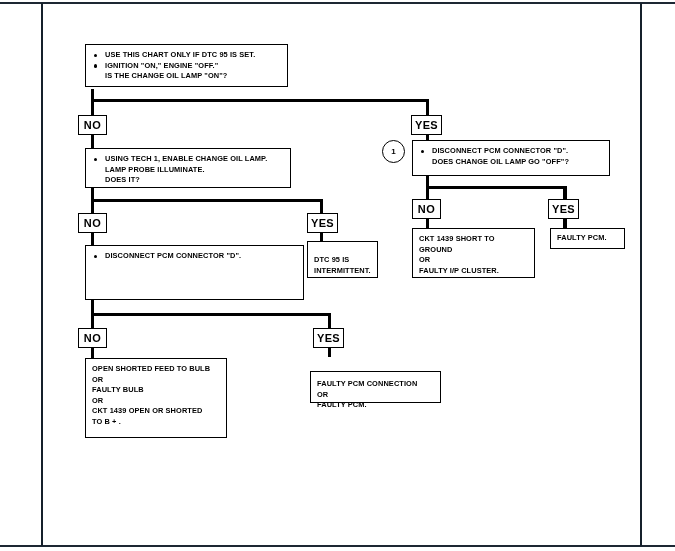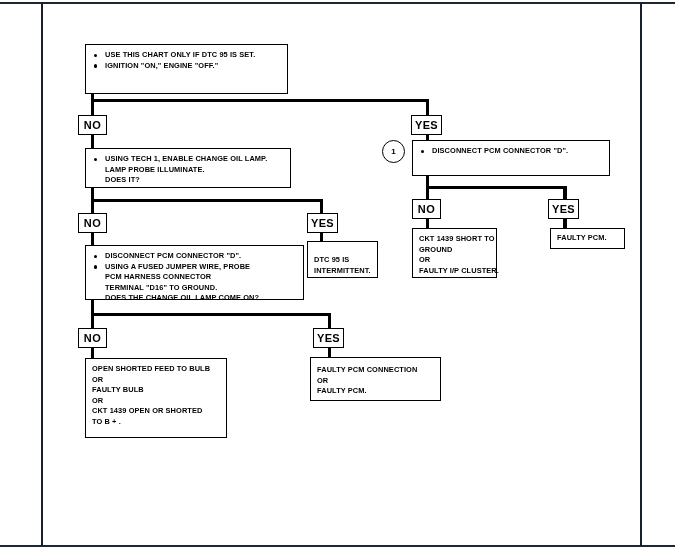--- a/index.html
+++ b/index.html
@@ -168,27 +168,28 @@
 
   <div class="vline" style="left:425.6px; top:176px; height:12px;"></div>
   <div class="hline" style="left:425.6px; top:185.5px; width:141px;"></div>
   <div class="vline" style="left:425.6px; top:185.5px; height:14px;"></div>
   <div class="vline" style="left:563.2px; top:185.5px; height:14px;"></div>
 
   <div class="vline" style="left:425.6px; top:219px; height:9px;"></div>
 
   <div class="vline" style="left:563.2px; top:219px; height:9px;"></div>
 
-  <div class="node" style="left:85px; top:44px; width:203px; height:50px;">
+  <div class="node" style="left:85px; top:44px; width:203px; height:43px;">
     <ul class="bullets">
       <li>
         <span>USE THIS CHART ONLY IF DTC 95 IS SET.</span>
       </li>
       <li>
         <span>IGNITION "ON," ENGINE "OFF."</span>
+        <span class="cont">IS THE CHANGE OIL LAMP "ON"?</span>
       </li>
     </ul>
   </div>
 
   <div class="decision-label center" style="left:78px; top:115px; width:29px; height:20px;">NO</div>
 
   <div class="decision-label center" style="left:411px; top:115px; width:31px; height:20px;">YES</div>
 
   <div class="node" style="left:85px; top:148px; width:206px; height:40px;">
     <ul class="bullets">
@@ -198,71 +199,66 @@
         <span class="cont">DOES IT?</span>
       </li>
     </ul>
   </div>
 
   <div class="ref-circle" style="left:382px; top:140px;">1</div>
   <div class="node" style="left:412px; top:140px; width:198px; height:36px;">
     <ul class="bullets">
       <li>
         <span>DISCONNECT PCM CONNECTOR "D".</span>
+        <span class="cont">DOES CHANGE OIL LAMP GO "OFF"?</span>
       </li>
     </ul>
   </div>
 
   <div class="decision-label center" style="left:412px; top:199px; width:29px; height:20px;">NO</div>
   <div class="decision-label center" style="left:548px; top:199px; width:31px; height:20px;">YES</div>
 
   <div class="decision-label center" style="left:78px; top:213px; width:29px; height:20px;">NO</div>
   <div class="decision-label center" style="left:307px; top:213px; width:31px; height:20px;">YES</div>
 
-  <div class="node plain-lines" style="left:412px; top:228px; width:85px; height:50px;">
+  <div class="node plain-lines" style="left:412px; top:228px; width:123px; height:50px;">
     <div>CKT 1439 SHORT TO</div>
     <div>GROUND</div>
     <div>OR</div>
     <div>FAULTY I/P CLUSTER.</div>
   </div>
 
   <div class="node plain-lines" style="left:550px; top:228px; width:75px; height:21px; padding-top:4px;">
     <div>FAULTY PCM.</div>
   </div>
 
   <div class="node plain-lines" style="left:307px; top:241px; width:71px; height:37px; padding-top:13px;">
     <div>DTC 95 IS</div>
     <div>INTERMITTENT.</div>
   </div>
 
   <div class="node" style="left:85px; top:245px; width:219px; height:55px;">
     <ul class="bullets">
       <li>
         <span>DISCONNECT PCM CONNECTOR "D".</span>
       </li>
-      <li>
-        <span>USING A FUSED JUMPER WIRE, PROBE</span>
-        <span class="cont">PCM HARNESS CONNECTOR</span>
-        <span class="cont">TERMINAL "D16" TO GROUND.</span>
-        <span class="cont">DOES THE CHANGE OIL LAMP COME ON?</span>
-      </li>
     </ul>
   </div>
 
   <div class="decision-label center" style="left:78px; top:328px; width:29px; height:20px;">NO</div>
   <div class="decision-label center" style="left:313px; top:328px; width:31px; height:20px;">YES</div>
 
   <div class="node plain-lines" style="left:85px; top:358px; width:142px; height:80px;">
     <div>OPEN SHORTED FEED TO BULB</div>
     <div>OR</div>
     <div>FAULTY BULB</div>
     <div>OR</div>
     <div>CKT 1439 OPEN OR SHORTED</div>
     <div>TO B + .</div>
   </div>
 
-  <div class="node plain-lines" style="left:310px; top:357px; width:131px; height:44px; padding-top:7px;">
+  <div class="node plain-lines" style="left:310px; top:371px; width:131px; height:32px; padding-top:7px;">
     <div>FAULTY PCM CONNECTION</div>
     <div>OR</div>
     <div>FAULTY PCM.</div>
   </div>
 
 </div>
 
 </body></html>

